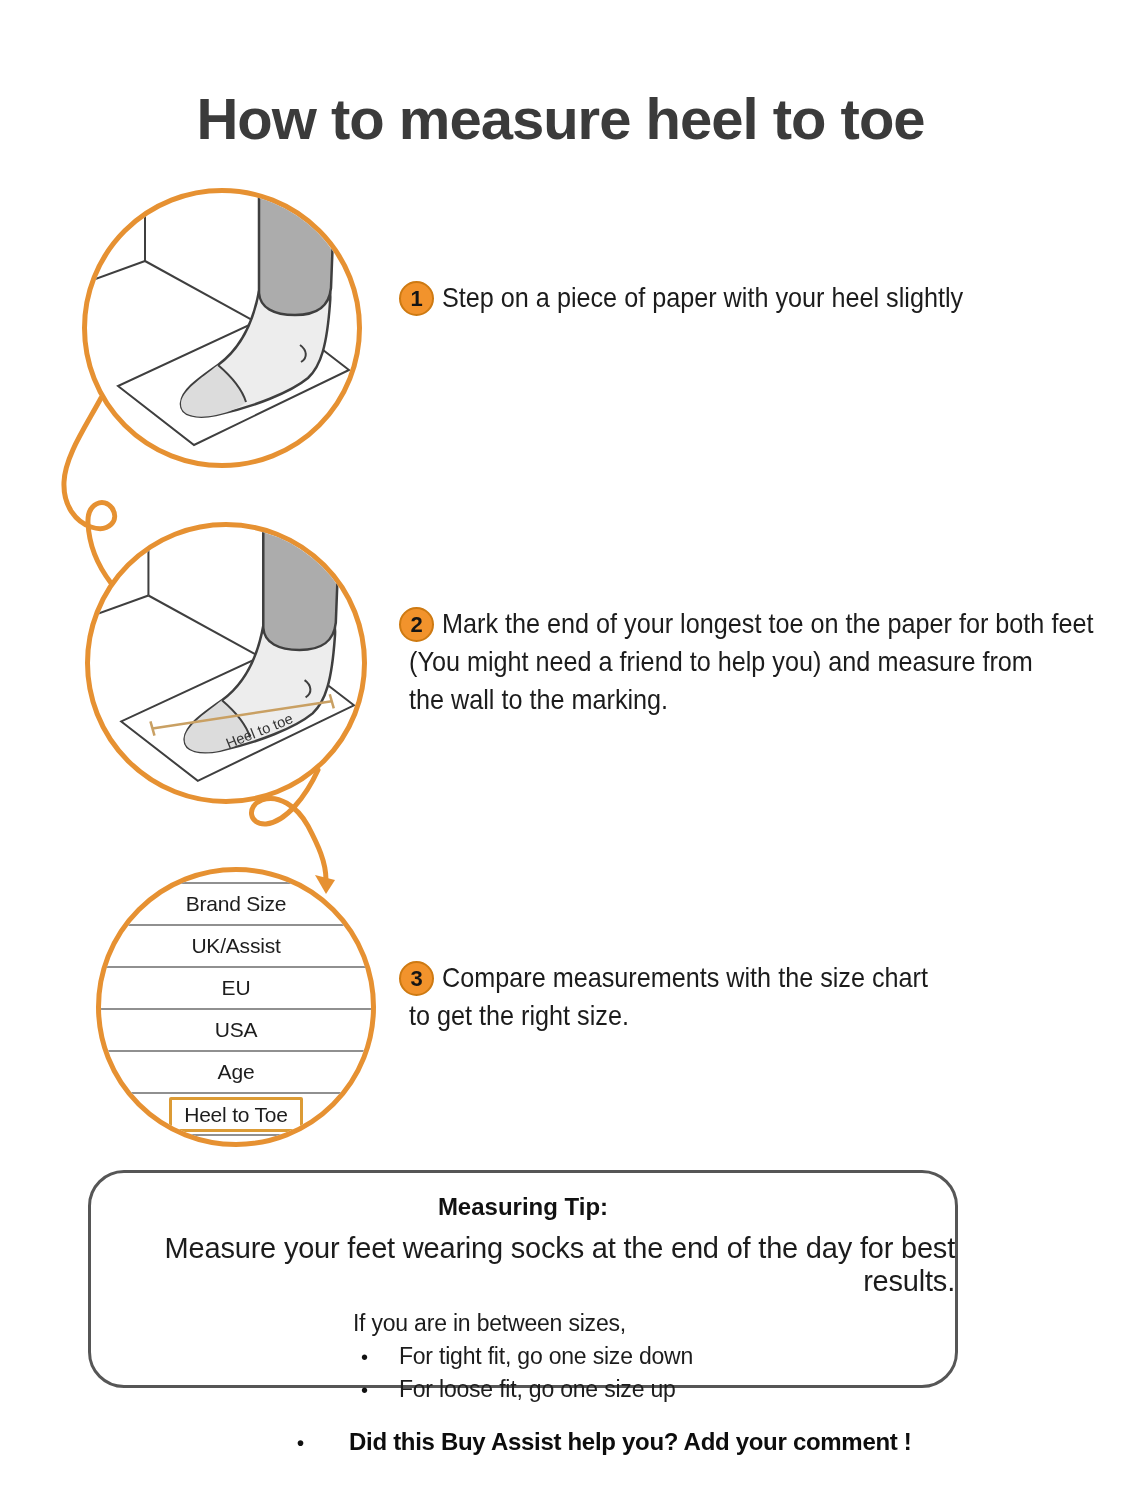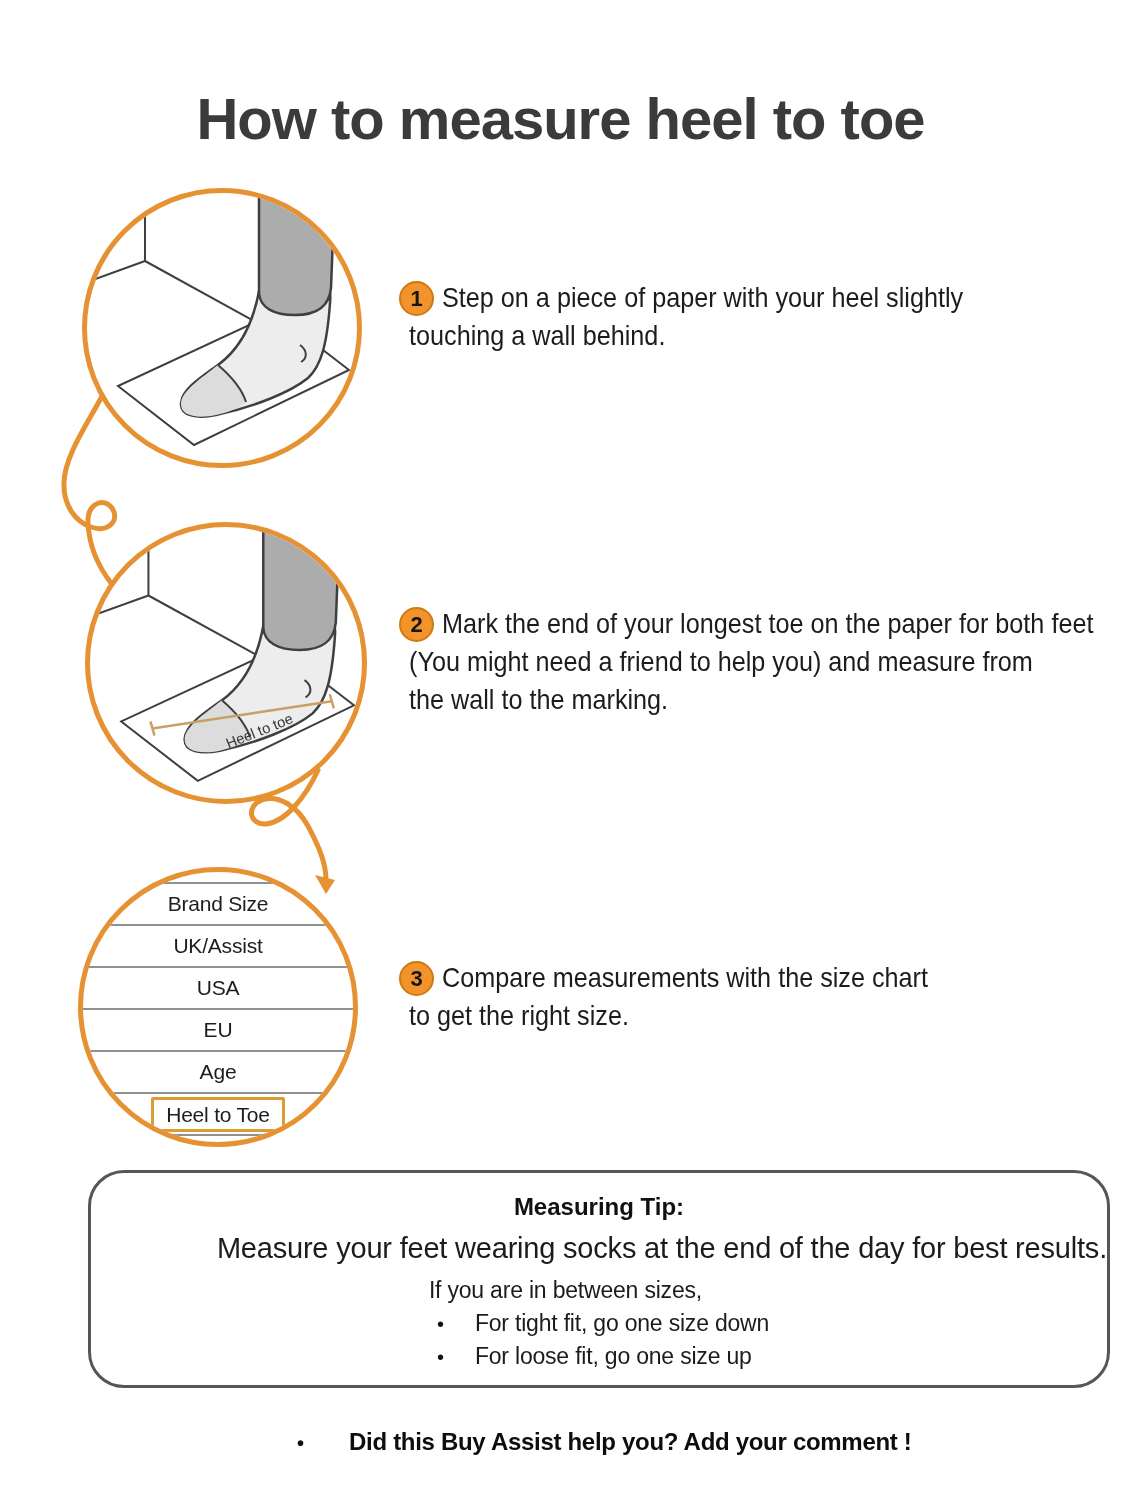--- a/index.html
+++ b/index.html
@@ -12,21 +12,21 @@
     position:absolute;left:0;top:85px;width:1121px;text-align:center;
     font-size:58px;font-weight:bold;color:#3b3b3b;letter-spacing:-1px;margin:0;
   }
   
   .circle{
     position:absolute;border:5px solid #E69132;border-radius:50%;
     background:#fff;overflow:hidden;box-sizing:border-box;
   }
   .c1{left:82px;top:188px;width:280px;height:280px;}
   .c2{left:85px;top:522px;width:282px;height:282px;}
-  .c3{left:78px;top:867px;width:280px;height:280px;text-align:center;}
+  .c3{left:96px;top:867px;width:280px;height:280px;text-align:center;}
   .circle svg{display:block;width:100%;height:100%;}
   
   .rows{position:absolute;left:0;top:0;right:0;bottom:0;padding-top:10px;box-sizing:border-box;}
   .chart-row{
     height:40px;border-top:2px solid #909090;display:flex;align-items:center;justify-content:center;
     font-size:21px;color:#1d1d1d;letter-spacing:-0.2px;
   }
   .chart-row:last-child{border-bottom:2px solid #909090;}
   .hl-box{
     display:inline-block;border:3px solid #DC9B35;padding:0 12px;line-height:29px;border-radius:2px;
@@ -40,21 +40,21 @@
   .step .badge{
     flex:none;width:35px;height:35px;margin-top:2px;border-radius:50%;
     background:#F2932C;border:2px solid #CE7A12;box-sizing:border-box;
     display:flex;align-items:center;justify-content:center;
     font-size:22px;font-weight:bold;color:#151515;letter-spacing:0;
   }
   .step .txt{display:inline-block;transform:scaleX(0.9);transform-origin:left top;}
   .step .cont{padding-left:10px;}
   
   .tipbox{
-    position:absolute;left:88px;top:1170px;width:1022px;height:218px;box-sizing:border-box;
+    position:absolute;left:88px;top:1170px;width:870px;height:218px;box-sizing:border-box;
     border:3px solid #565656;border-radius:36px;background:#fff;
   }
   .tip-title{margin:20px 0 0;text-align:center;font-size:24px;font-weight:bold;color:#111;}
   .tip-line1{margin:11px 0 0;text-align:right;font-size:29px;letter-spacing:-0.2px;color:#1c1c1c;}
   .tip-between{width:fit-content;margin:12px auto 0;font-size:23px;color:#1c1c1c;letter-spacing:-0.2px;}
   .tip-between .lead{margin:0 0 0 0;}
   .tip-bullet{display:flex;align-items:baseline;margin-top:6px;padding-left:8px;}
   .dot{flex:none;width:16px;font-size:20px;color:#111;}
   .tip-bullet span.btxt{margin-left:22px;}
   
@@ -108,24 +108,24 @@
 
   <div class="circle c3">
     <div class="rows">
       <div class="chart-row">
           <span>Brand Size</span>
         </div>
       <div class="chart-row">
           <span>UK/Assist</span>
         </div>
       <div class="chart-row">
-          <span>USA</span>
+          <span>EU</span>
         </div>
       <div class="chart-row">
-          <span>EU</span>
+          <span>USA</span>
         </div>
       <div class="chart-row">
           <span>Age</span>
         </div>
       <div class="chart-row">
           <span class="hl-box">Heel to Toe</span>
         </div>
     </div>
   </div>
 
@@ -133,21 +133,20 @@
     <path d="M101,398 C86,426 65,456 64,482 C63,506 76,522 91,527 C109,533 120,520 112,508 C104,497 87,503 88,523 C89,545 98,566 111,583" stroke="#E69132" stroke-width="5" fill="none" stroke-linecap="round"></path>
     <path d="M318,770 C306,796 286,822 266,824 C249,825 246,806 262,800 C278,794 297,806 308,826 C318,845 326,862 326,880" stroke="#E69132" stroke-width="5" fill="none" stroke-linecap="round"></path>
     <polygon points="326,894 315,875 335,880" fill="#E69132"></polygon>
   </svg>
 
   <div class="step s1">
     <div class="first">
       <span class="badge">1</span>
       <span class="txt">Step on a piece of paper with your heel slightly</span>
     </div>
-    <div class="cont"><span class="txt">touching a wall behind.</span></div>
   </div>
 
   <div class="step s2">
     <div class="first">
       <span class="badge">2</span>
       <span class="txt">Mark the end of your longest toe on the paper for both feet</span>
     </div>
     <div class="cont"><span class="txt">(You might need a friend to help you) and measure from</span></div>
     <div class="cont"><span class="txt">the wall to the marking.</span></div>
   </div>

